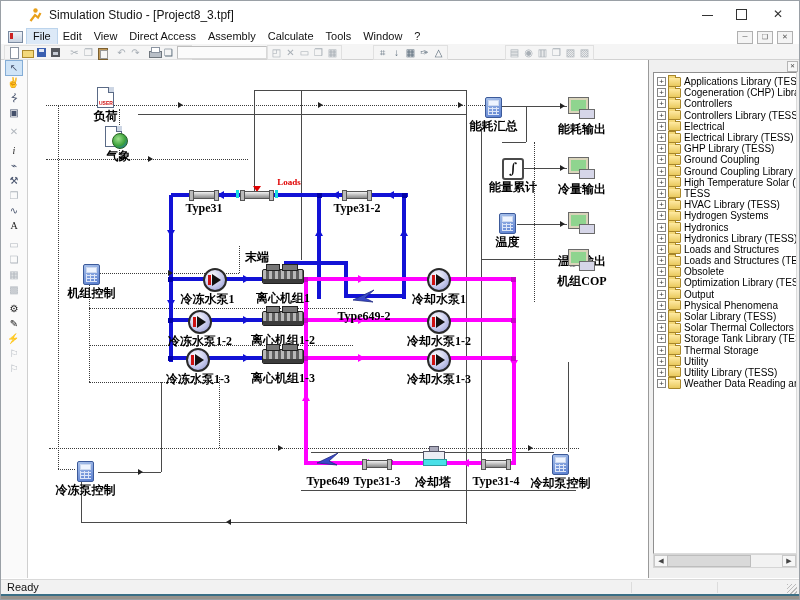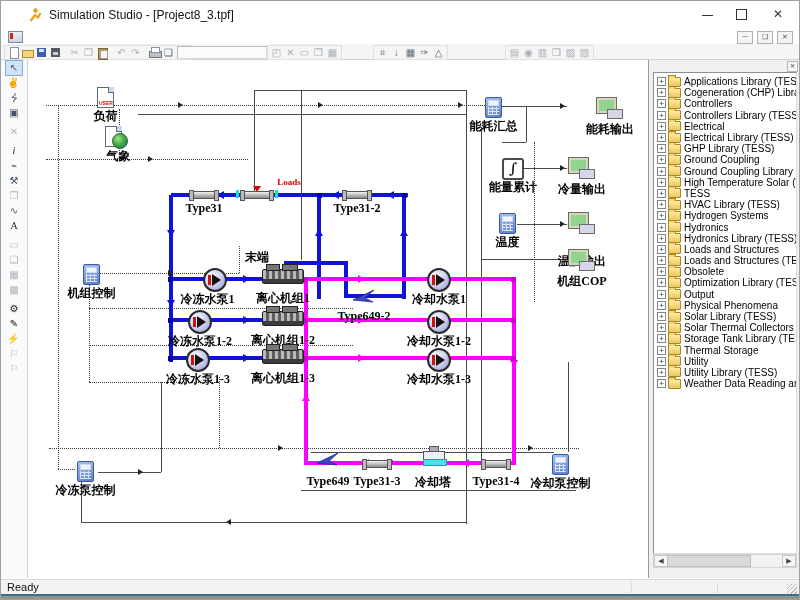--- a/index.html
+++ b/index.html
@@ -133,20 +133,31 @@
         </svg>
     </div>
     <div id="title">Simulation Studio - [Project8_3.tpf]</div>
     <div class="wbtn" id="btn-min"></div>
     <div class="wbtn" id="btn-max"></div>
     <div class="wbtn" id="btn-close"></div>
   </div>
 
   <div id="menubar">
     <div id="mdiicon"></div>
+    <div id="menus">
+      <span class="mitem hl">File</span>
+      <span class="mitem">Edit</span>
+      <span class="mitem">View</span>
+      <span class="mitem">Direct Access</span>
+      <span class="mitem">Assembly</span>
+      <span class="mitem">Calculate</span>
+      <span class="mitem">Tools</span>
+      <span class="mitem">Window</span>
+      <span class="mitem">?</span>
+    </div>
     <div class="mdibtns">
       <span class="mdib">─</span>
       <span class="mdib">❑</span>
       <span class="mdib">✕</span>
     </div>
   </div>
 
   <div id="toolbar">
     <div class="tgroup" style="left:3px;">
       <span class="tb tb-page"></span>
@@ -390,21 +401,21 @@
     </div>
     <div class="comp" style="left:399px;top:288px;">
       <div class="i-pump"></div>
       <div class="lbl" style="top:23px;">冷却水泵1-3</div>
     </div>
 
     <div class="comp" style="left:457px;top:37px;">
       <div class="i-calc"></div>
       <div class="lbl" style="top:21px;">能耗汇总</div>
     </div>
-    <div class="comp" style="left:569px;top:38px;text-decoration:underline;">
+    <div class="comp" style="left:541px;top:38px;text-decoration:underline;">
       <div class="i-out"></div>
       <div class="lbl" style="top:23px;">能耗输出</div>
     </div>
     <div class="comp" style="left:474px;top:98px;">
       <div class="i-int">∫</div>
       <div class="lbl" style="top:21px;">能量累计</div>
     </div>
     <div class="comp" style="left:541px;top:98px;">
       <div class="i-out"></div>
       <div class="lbl" style="top:23px;">冷量输出</div>

